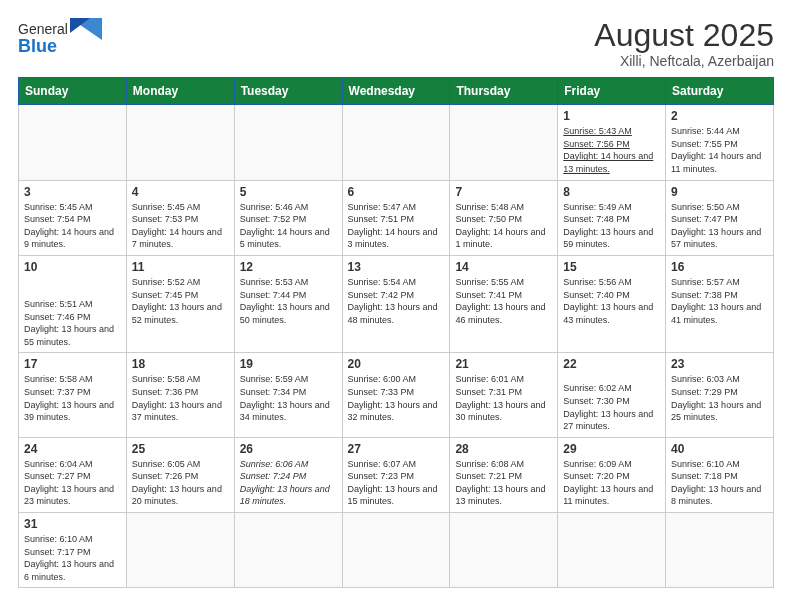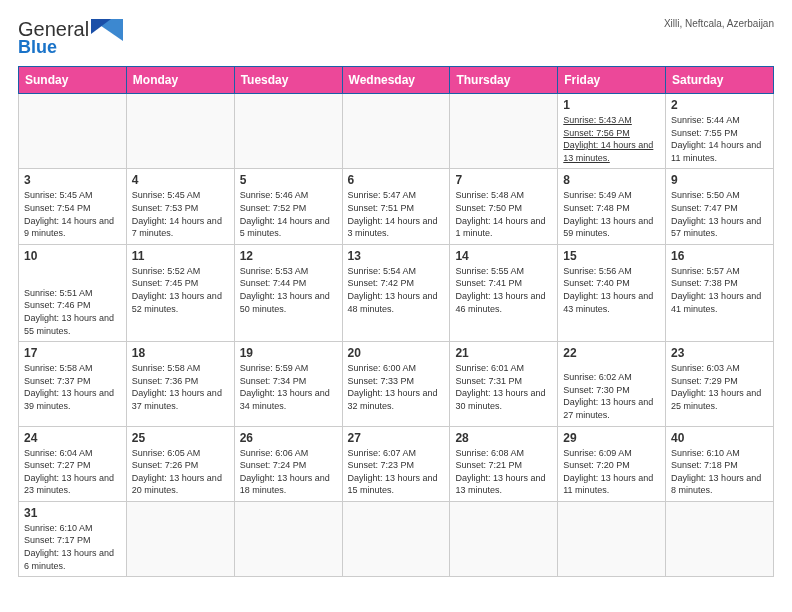--- a/index.html
+++ b/index.html
@@ -24,31 +24,31 @@
     .title-area {
       text-align: right;
     }
     .title-area h1 {
       font-size: 32px;
       font-weight: normal;
       color: #333;
       line-height: 1.1;
     }
     .title-area h2 {
-      font-size: 10px;
+      font-size: 14px;
       font-weight: normal;
       color: #555;
     }
     .calendar {
       width: 100%;
       border-collapse: collapse;
       border: 1px solid #ccc;
     }
     .calendar th {
-      background-color: #ec4899;
+      background-color: #15803d;
       color: #fff;
       font-size: 12px;
       font-weight: bold;
       text-align: left;
       padding: 6px 6px;
       border: 1px solid #1a5fa8;
     }
     .calendar td {
       vertical-align: top;
       border: 1px solid #ccc;
@@ -78,30 +78,31 @@
       border-bottom: 1px solid #ccc;
     }
   </style>
 </head>
 <body>
 
 <div class="header-area">
   <div class="logo">
     <div style="display:flex;flex-direction:column;align-items:flex-start;">
       <div style="display:flex;align-items:center;gap:0px;">
-        <span style="font-size:20px;font-weight:normal;color:#333;font-family:Arial;">General</span>
+        <span style="font-size:14px;font-weight:normal;color:#333;font-family:Arial;">General</span>
         <svg width="32" height="22" viewBox="0 0 32 22" xmlns="http://www.w3.org/2000/svg" style="margin-left:2px;">
           <polygon points="0,0 32,0 32,22" fill="#1a73c8" opacity="0.85"></polygon>
           <polygon points="0,0 20,0 0,15" fill="#1a4fa8"></polygon>
         </svg>
       </div>
       <span style="font-size:18px;font-weight:bold;color:#1a73c8;font-family:Arial;margin-top:-4px;">Blue</span>
     </div>
   </div>
   <div class="title-area">
+    <h1>August 2025</h1>
     <h2>Xilli, Neftcala, Azerbaijan</h2>
   </div>
 </div>
 
 <table class="calendar">
   <thead>
     <tr>
     <th>Sunday</th>
         <th>Monday</th>
         <th>Tuesday</th>
@@ -271,21 +272,21 @@
 Daylight: 13 hours and 23 minutes.</div>
         </td>
         <td>
           <span class="day-num">25</span>
           <div class="day-info" style="white-space: pre-line;">Sunrise: 6:05 AM
 Sunset: 7:26 PM
 Daylight: 13 hours and 20 minutes.</div>
         </td>
         <td>
           <span class="day-num">26</span>
-          <div class="day-info" style="white-space: pre-line;">Sunrise: 6:06 AM
+          <div class="day-info" style="white-space: pre-line; font-style: italic;">Sunrise: 6:06 AM
 Sunset: 7:24 PM
 Daylight: 13 hours and 18 minutes.</div>
         </td>
         <td>
           <span class="day-num">27</span>
           <div class="day-info" style="white-space: pre-line;">Sunrise: 6:07 AM
 Sunset: 7:23 PM
 Daylight: 13 hours and 15 minutes.</div>
         </td>
         <td>

